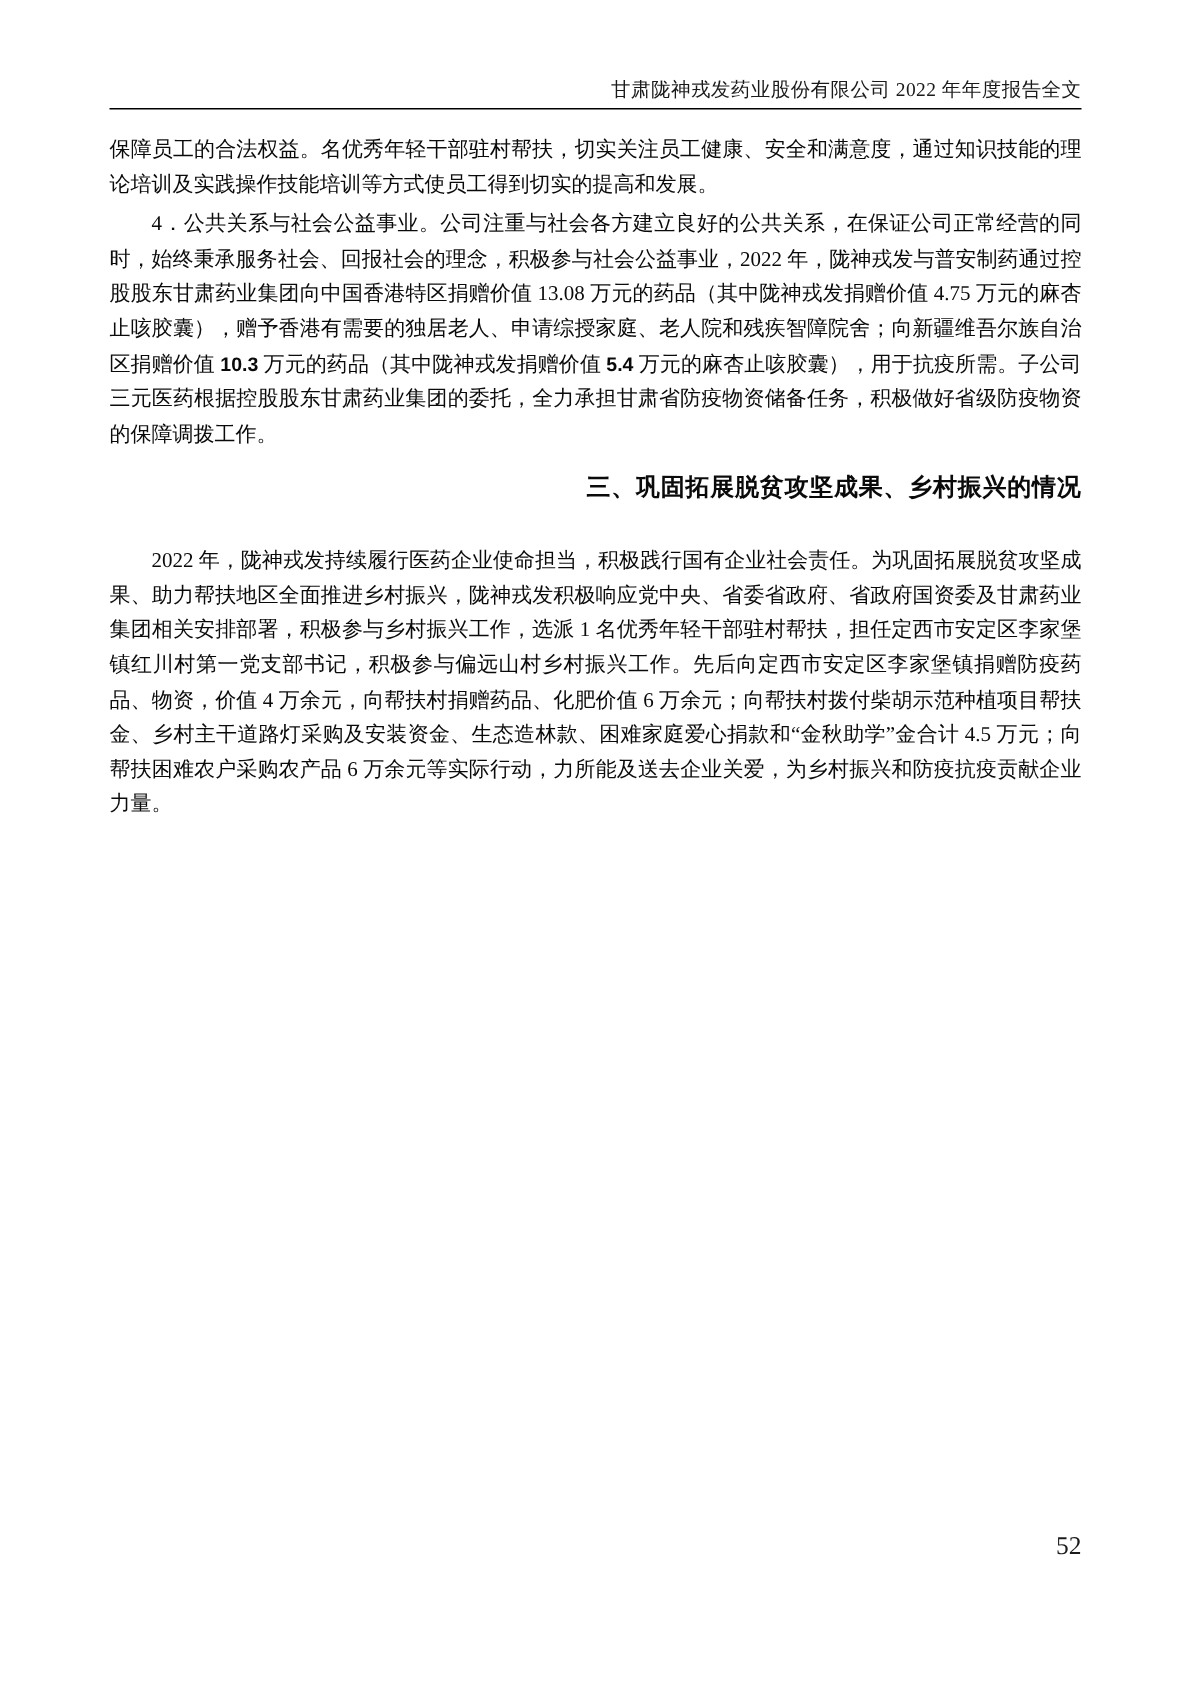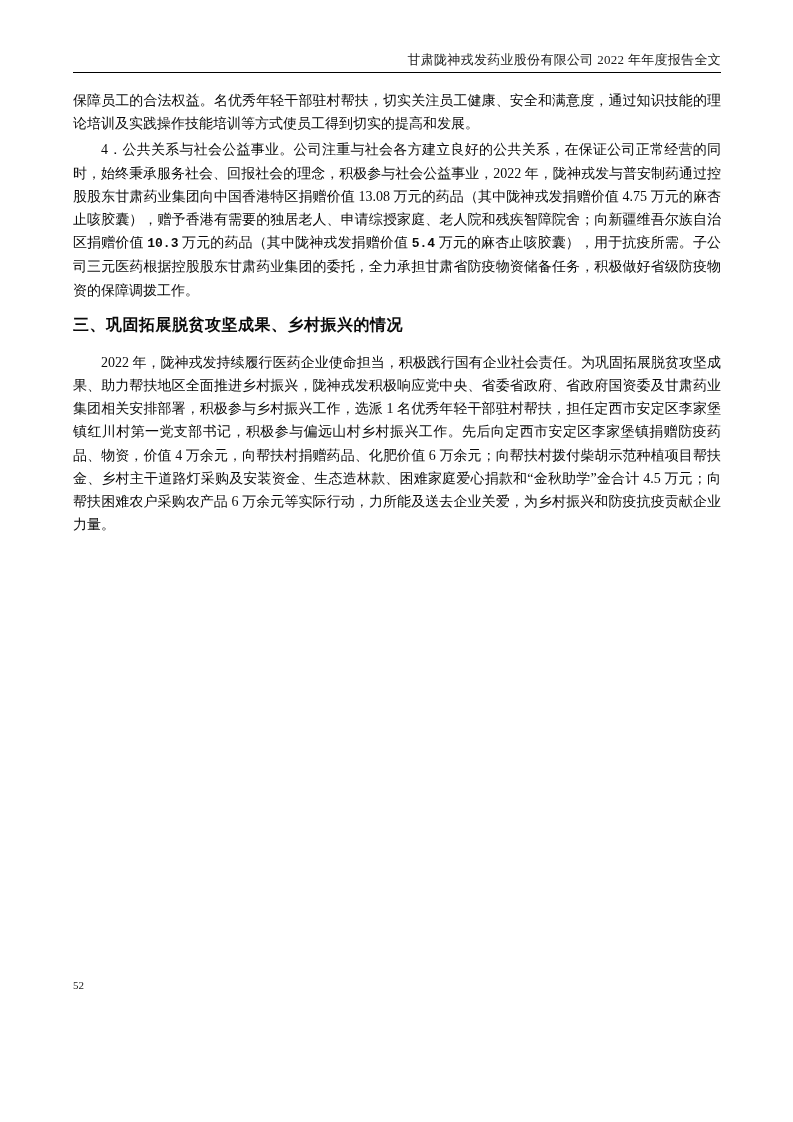--- a/index.html
+++ b/index.html
@@ -49,41 +49,42 @@
     color: #0a0a0a;
   }
   .para {
     text-indent: 2em;
     margin-bottom: 3px;
   }
   .para.no-indent {
     text-indent: 0;
   }
   .num-sans {
-    font-family: Liberation Mono, monospace;
+    font-family: Liberation Sans, sans-serif;
     font-weight: 600;
     font-size: 13px;
   }
   .section-heading {
     font-family: "DejaVu Sans", "Liberation Sans", sans-serif;
     font-weight: bold;
     font-size: 16px;
     line-height: 24px;
-    text-align: left;
+    text-align: right;
     text-indent: 0;
     margin-top: 11px;
-    margin-bottom: 14px;
+    margin-bottom: 26px;
     letter-spacing: 0.5px;
   }
   .page-number {
     position: absolute;
-    top: 979px;
+    top: 1021px;
     left: 73px;
     width: 648px;
-    font-size: 11px;
+    text-align: right;
+    font-size: 17px;
     color: #1a1a1a;
   }
 </style>
 </head>
 <body>
 
 <div class="page">
 
   <div class="running-header">甘肃陇神戎发药业股份有限公司 2022 年年度报告全文</div>
 

